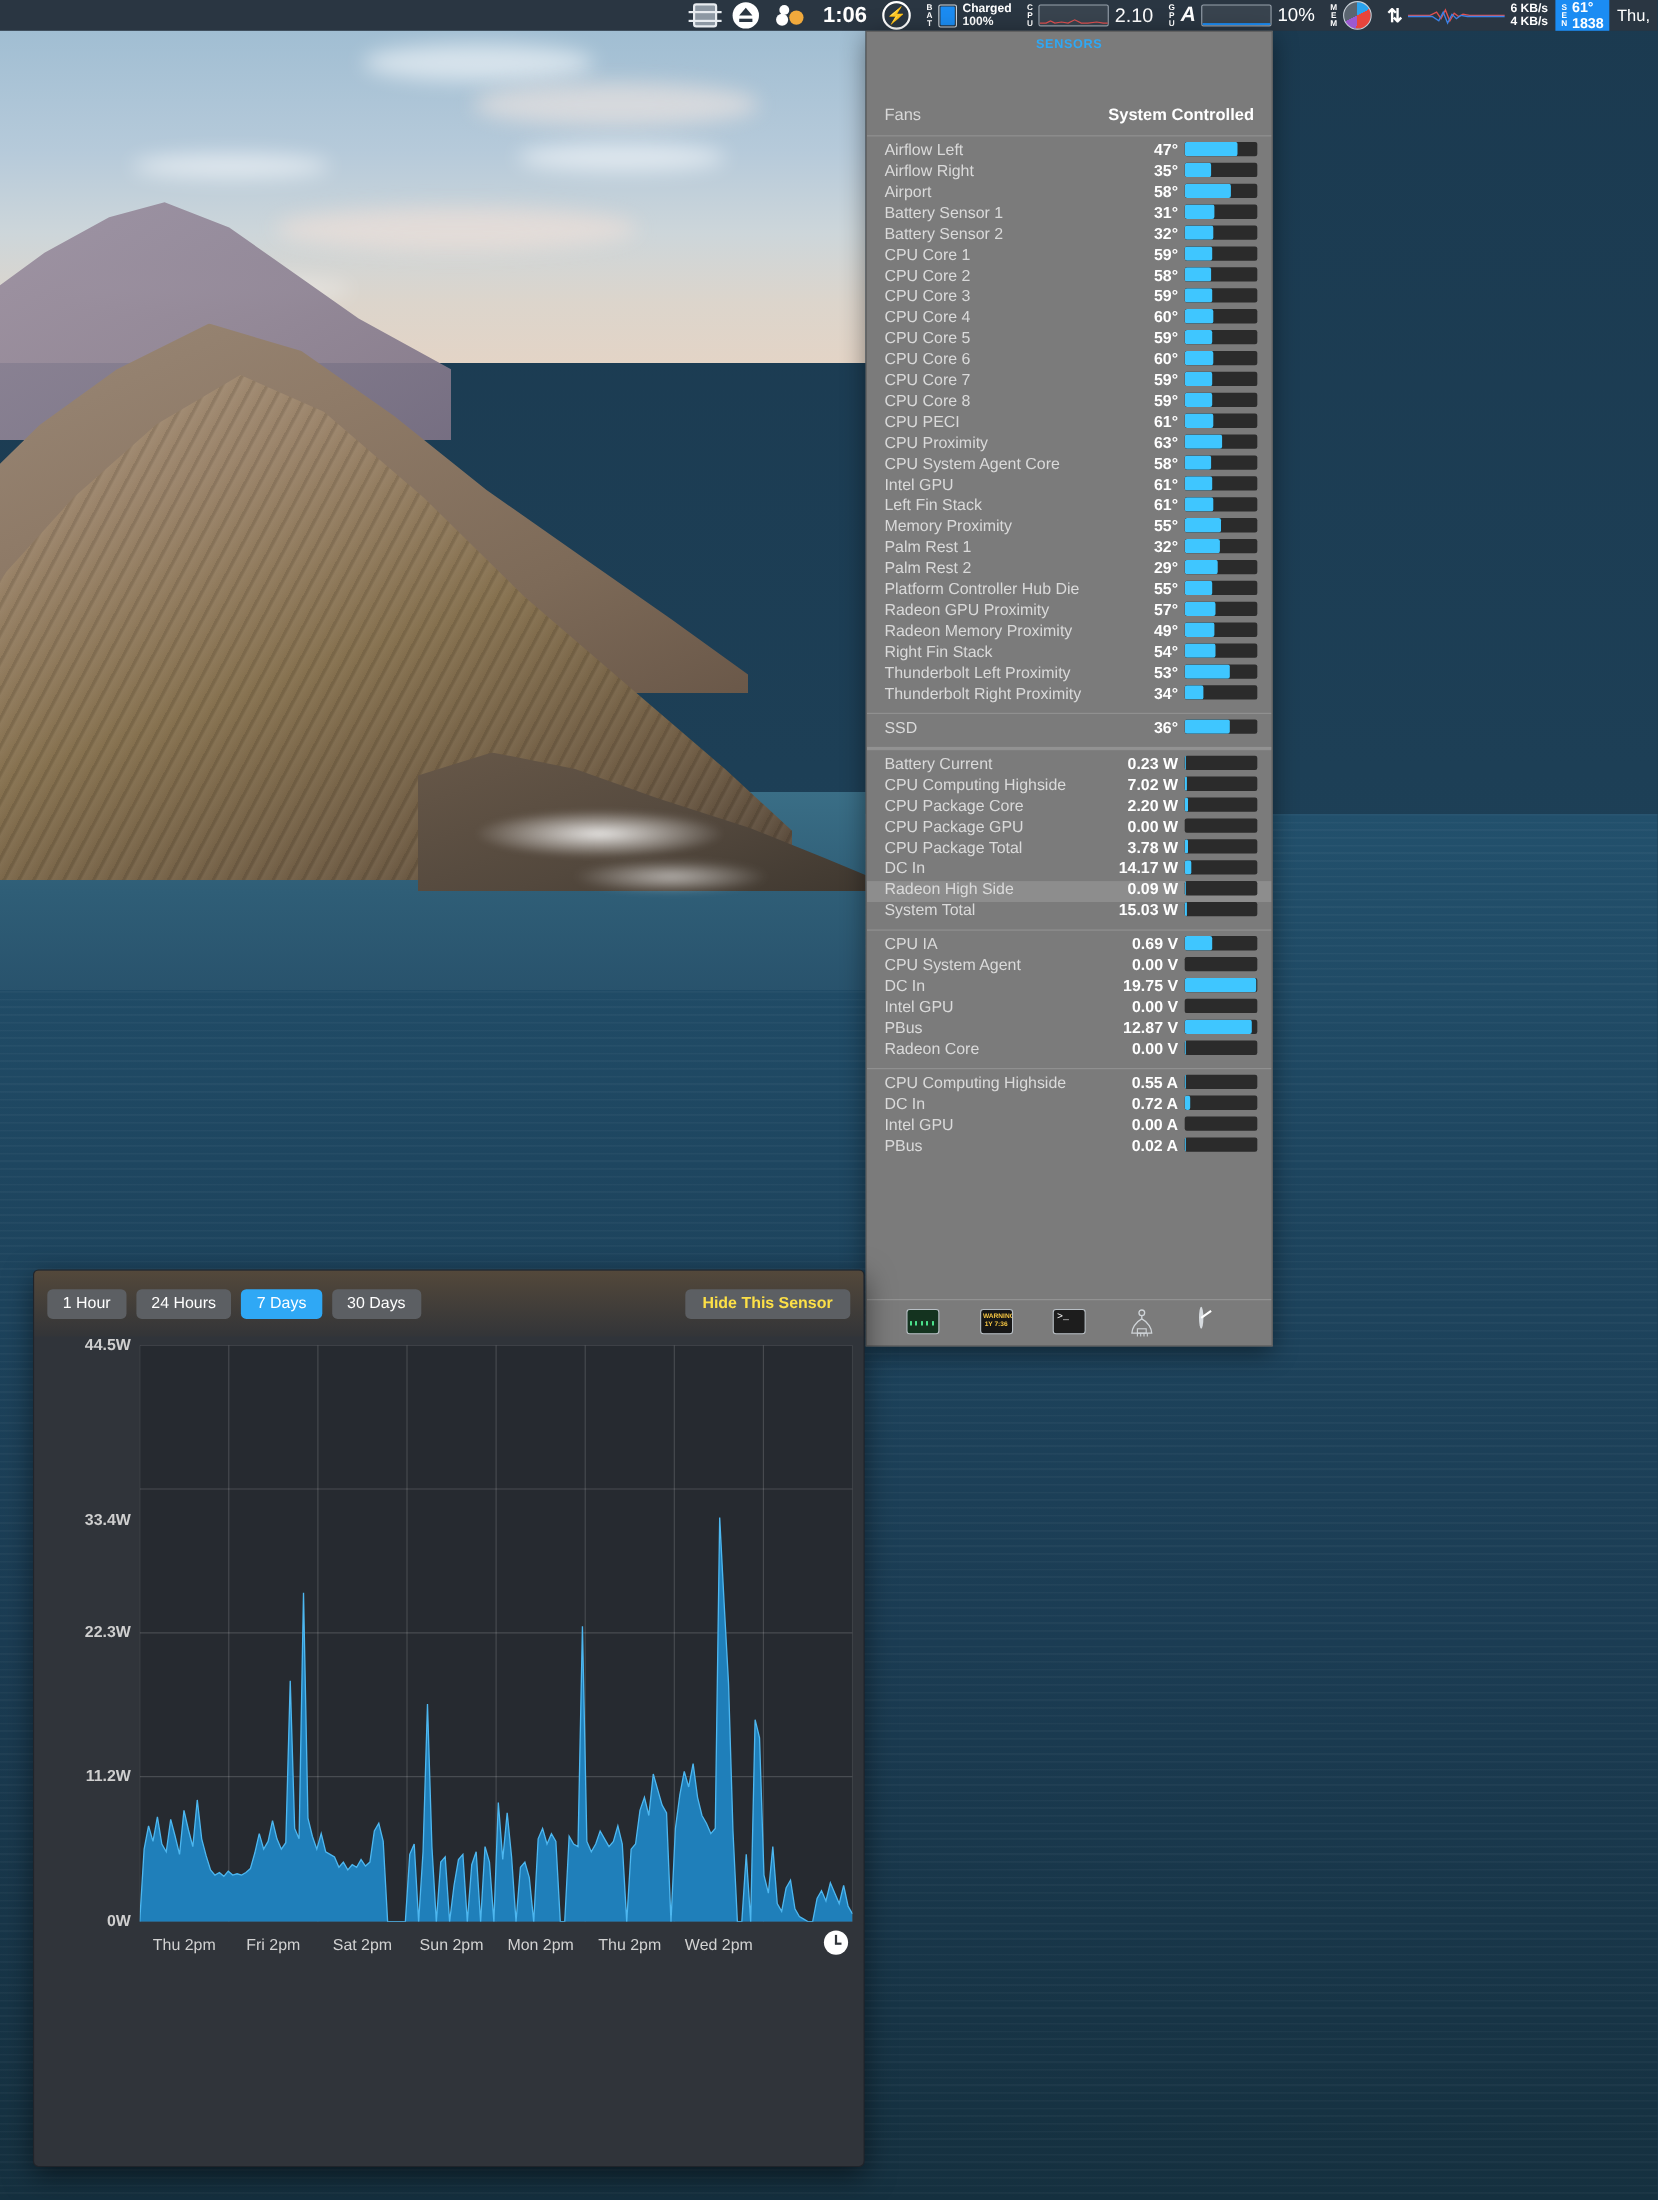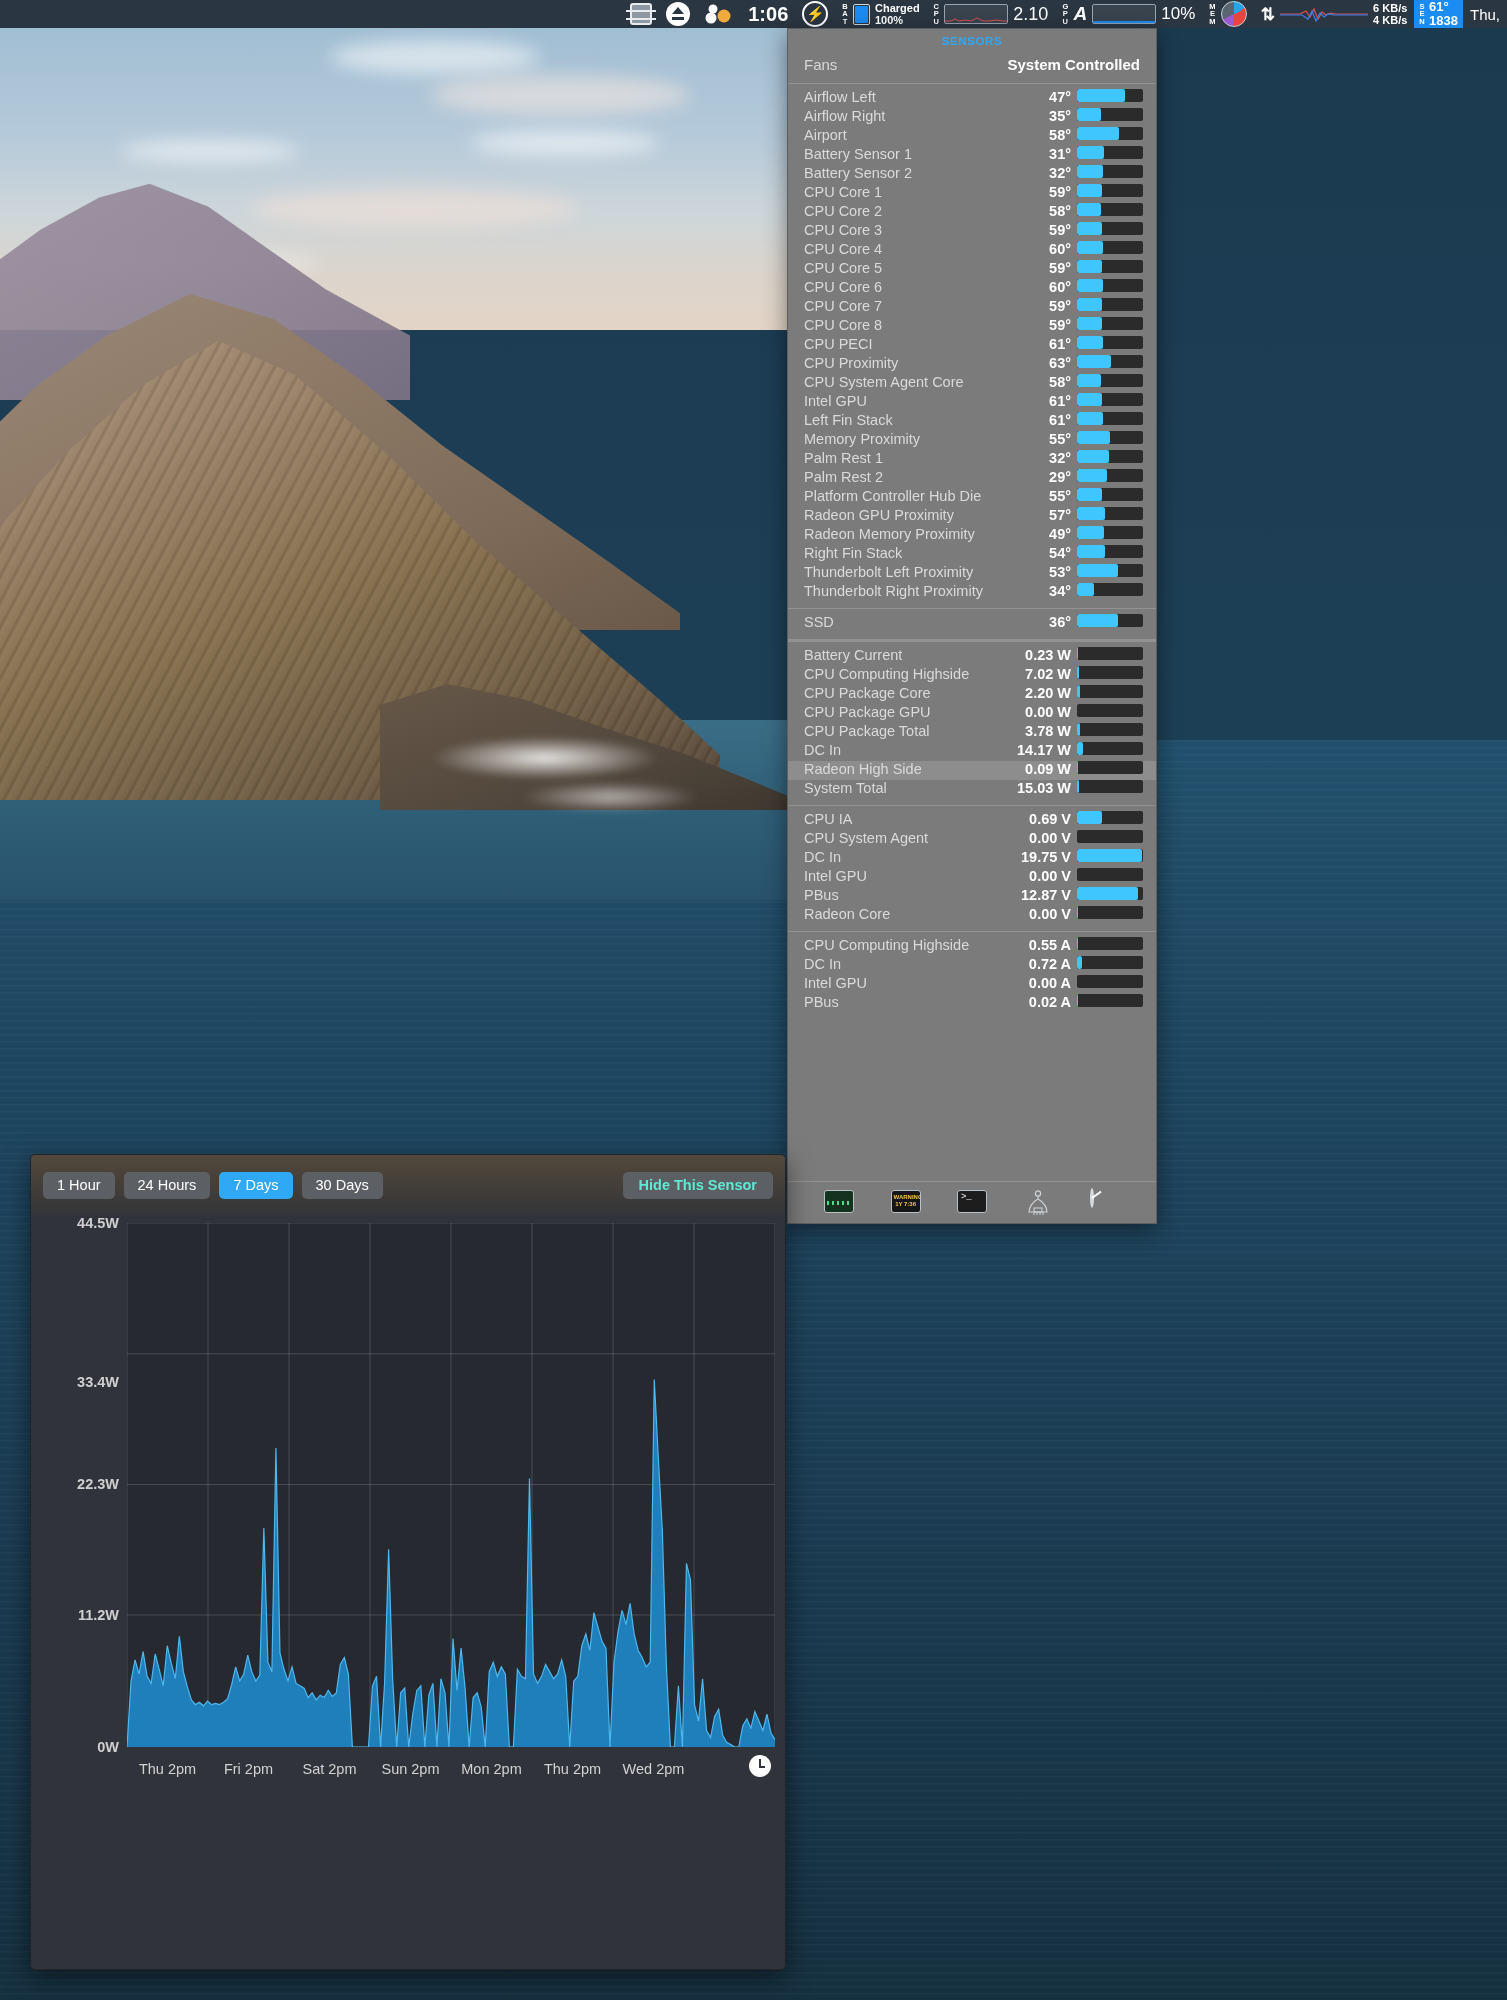--- a/index.html
+++ b/index.html
@@ -127,21 +127,21 @@
     color:#e9e9e9; font-size:14.5px;
     display:flex; flex-direction:column;
     overflow:hidden;
   }
   .panel-title{
     text-align:center; color:#2fa8f5; font-size:11.5px; font-weight:700;
     letter-spacing:.6px; padding:6px 0 3px;
   }
   .fans-row{
     display:flex; justify-content:space-between; align-items:center;
-    padding:6px 16px 10px; font-size:15px;
+    padding:6px 16px 10px; font-size:15px;margin-top:40px;
   }
   .fans-row .lbl{color:#d8d8d8;}
   .fans-row .val{color:#ffffff;font-weight:700;}
   .divider{height:1px;background:rgba(255,255,255,0.18);}
   .group{padding:5px 0 6px;}
   .row{
     display:flex; height:19px;
     padding:0 13px 0 16px; gap:6px;
   }
   .row.hl{background:rgba(255,255,255,0.14);}
@@ -185,21 +185,21 @@
   .segbtn{
     height:27px; padding:0 14px; border-radius:5px; border:none;
     background:#5c5f63; color:#fff; font-size:14.5px;
     font-family:"Liberation Sans",sans-serif; cursor:default;
     display:flex;align-items:center;justify-content:center;
   }
   .segbtn.active{background:#2fa8f5;}
   .gw-top .grow{flex:1;}
   .hidebtn{
     height:27px;padding:0 16px;border-radius:5px;border:none;background:#5c5f63;
-    color:#5eead4;font-size:14.5px;font-weight:700;cursor:default;
+    color:#fde047;font-size:14.5px;font-weight:700;cursor:default;
     font-family:"Liberation Sans",sans-serif;
   }
   .plotwrap{position:relative;height:756px;}
   .ylabels{position:absolute;left:0;top:0;width:96px;height:600px;}
   .ylab{position:absolute;right:8px;color:#cfcfcf;font-size:14.5px;font-weight:600;transform:translateY(-50%);}
   .plot{position:absolute;left:96px;top:8px;right:10px;height:524px;}
   .xaxis{position:absolute;left:96px;right:10px;top:540px;height:40px;}
   .xlab{position:absolute;color:#d2d2d2;font-size:14.5px;transform:translateX(-50%);}
   .clockicon{
     position:absolute;right:4px;top:0;width:22px;height:22px;border-radius:50%;

